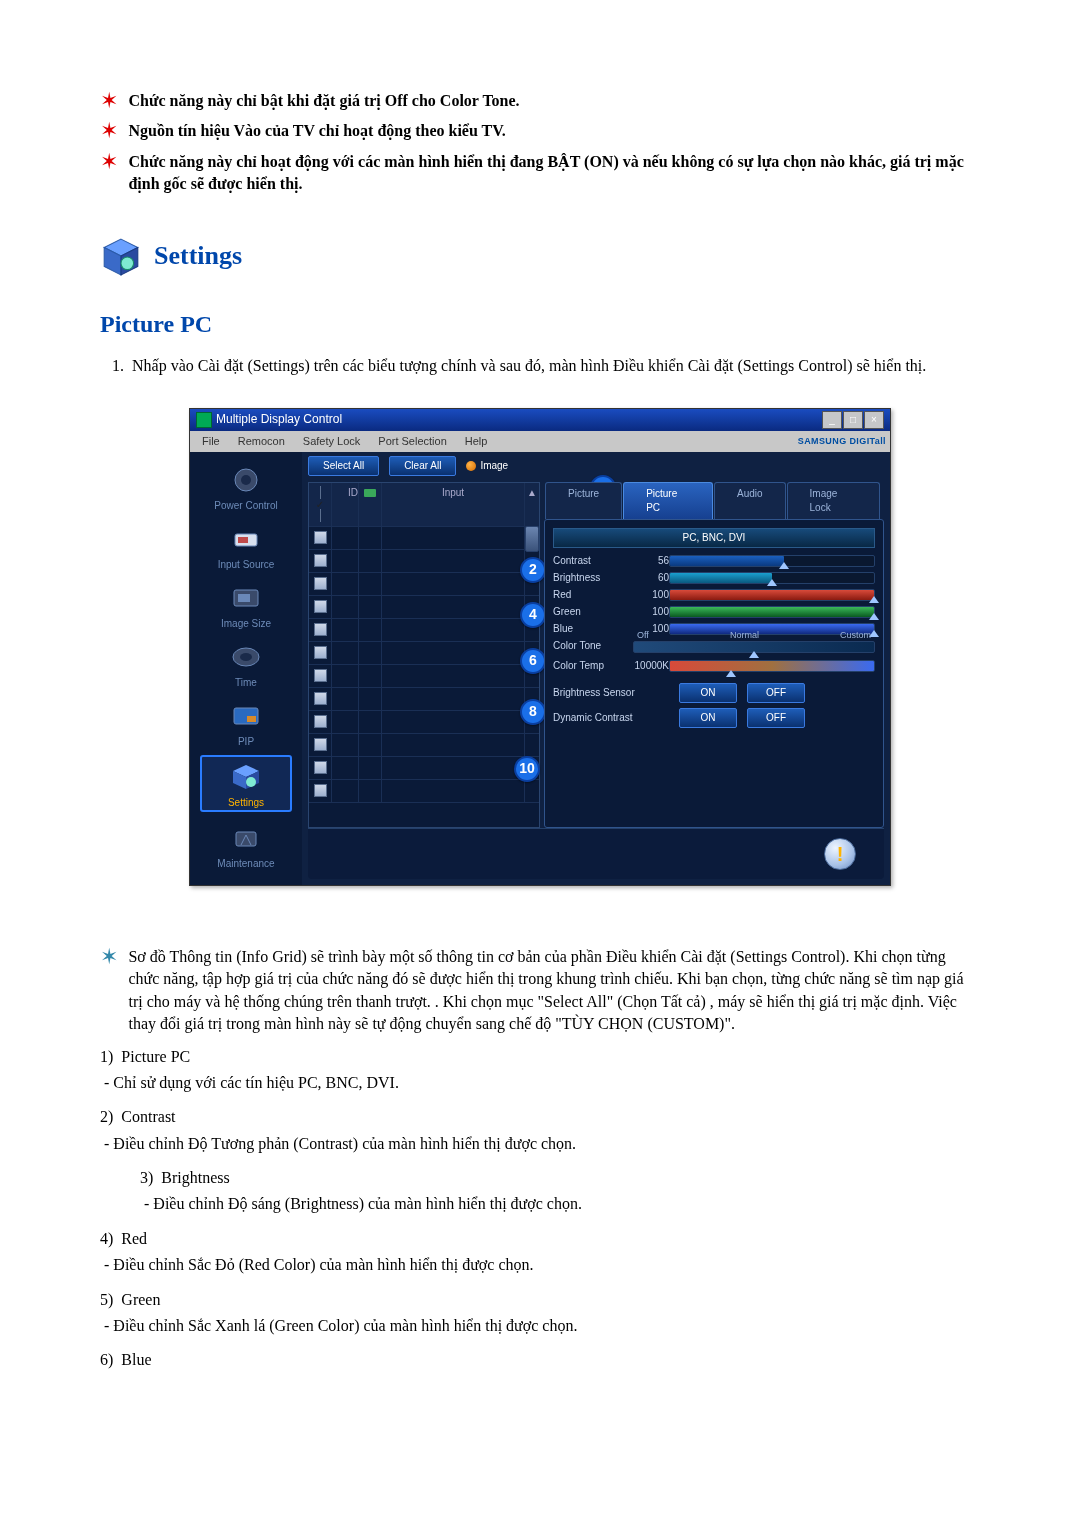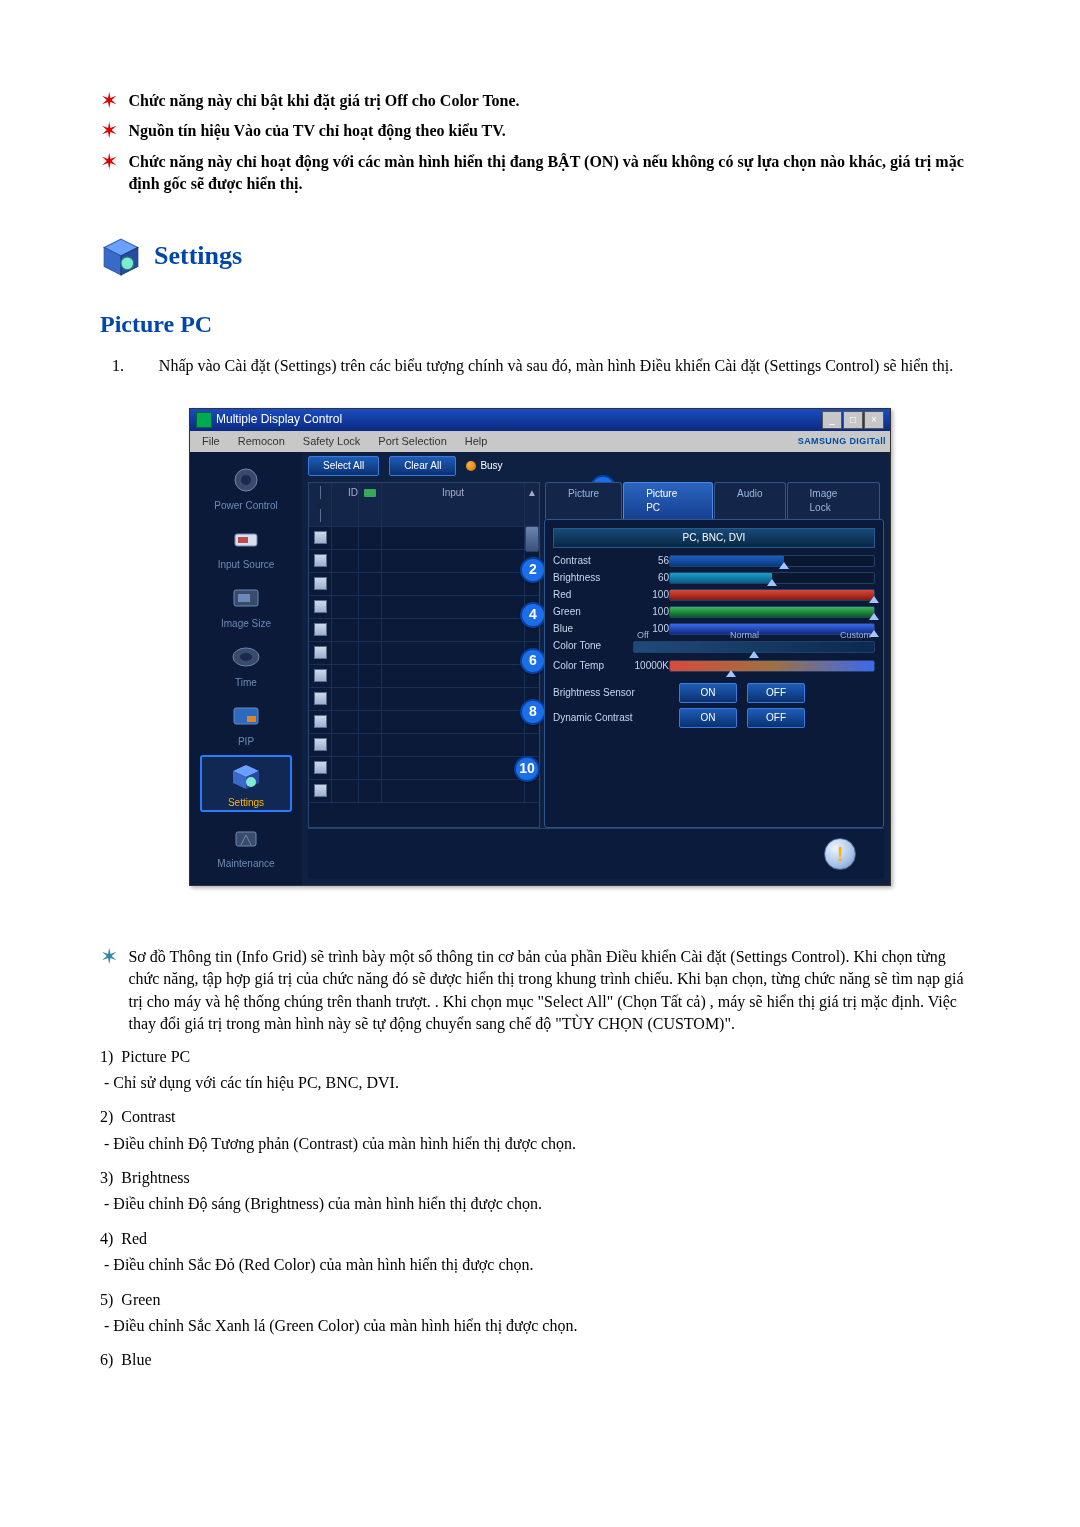--- a/index.html
+++ b/index.html
@@ -17,21 +17,21 @@
   .star.blue { color: #38a; }
   .star-text { font-weight: bold; }
   .star-text.normal { font-weight: normal; }
 
   .settings-header { display: flex; align-items: center; margin: 40px 0 30px; }
   .cube-icon { width: 42px; height: 42px; margin-right: 12px; }
   .cube-icon svg { width: 100%; height: 100%; }
   .settings-title { font-size: 26px; font-weight: bold; color: #0047ab; }
 
   h2.section { font-size: 24px; color: #0047ab; font-weight: bold; margin: 20px 0 14px; }
-  ol.intro { margin: 0 0 30px 0; padding-left: 28px; text-align: center; }
+  ol.intro { margin: 0 0 30px 0; padding-left: 28px; }
   ol.intro li { padding-left: 4px; }
 
   
   .app-window {
     width: 700px;
     margin: 20px auto 60px;
     border: 1px solid #333;
     box-shadow: 2px 2px 4px rgba(0,0,0,0.3);
     font-family: Arial, sans-serif;
     font-size: 11px;
@@ -433,21 +433,21 @@
       </div>
     </div>
 
     <div class="main">
 
       <div class="top-buttons">
         <span class="pill-btn">Select All</span>
         <span class="pill-btn">Clear All</span>
         <span class="busy">
           <span class="busy-dot"></span>
-          <span>Busy</span>
+          <span>Image</span>
         </span>
       </div>
 
       <div class="mid">
 
         <div class="grid">
           <div class="grid-head">
             <div class="gh c0"><span class="chk checked"></span></div>
             <div class="gh c1">ID</div>
             <div class="gh c2">
@@ -678,21 +678,21 @@
 
   <div id="numbered-list" style="margin-top:10px;">
       <div style="margin-bottom: 12px;">
         <div>1)&nbsp;&nbsp;Picture PC</div>
         <div class="sub">- Chỉ sử dụng với các tín hiệu PC, BNC, DVI.</div>
       </div>
       <div style="margin-bottom: 12px;">
         <div>2)&nbsp;&nbsp;Contrast</div>
         <div class="sub">- Điều chỉnh Độ Tương phản (Contrast) của màn hình hiển thị được chọn.</div>
       </div>
-      <div style="margin-bottom: 12px;">
+      <div style="margin-bottom: 12px; margin-left: 40px;">
         <div>3)&nbsp;&nbsp;Brightness</div>
         <div class="sub">- Điều chỉnh Độ sáng (Brightness) của màn hình hiển thị được chọn.</div>
       </div>
       <div style="margin-bottom: 12px;">
         <div>4)&nbsp;&nbsp;Red</div>
         <div class="sub">- Điều chỉnh Sắc Đỏ (Red Color) của màn hình hiển thị được chọn.</div>
       </div>
       <div style="margin-bottom: 12px;">
         <div>5)&nbsp;&nbsp;Green</div>
         <div class="sub">- Điều chỉnh Sắc Xanh lá (Green Color) của màn hình hiển thị được chọn.</div>

